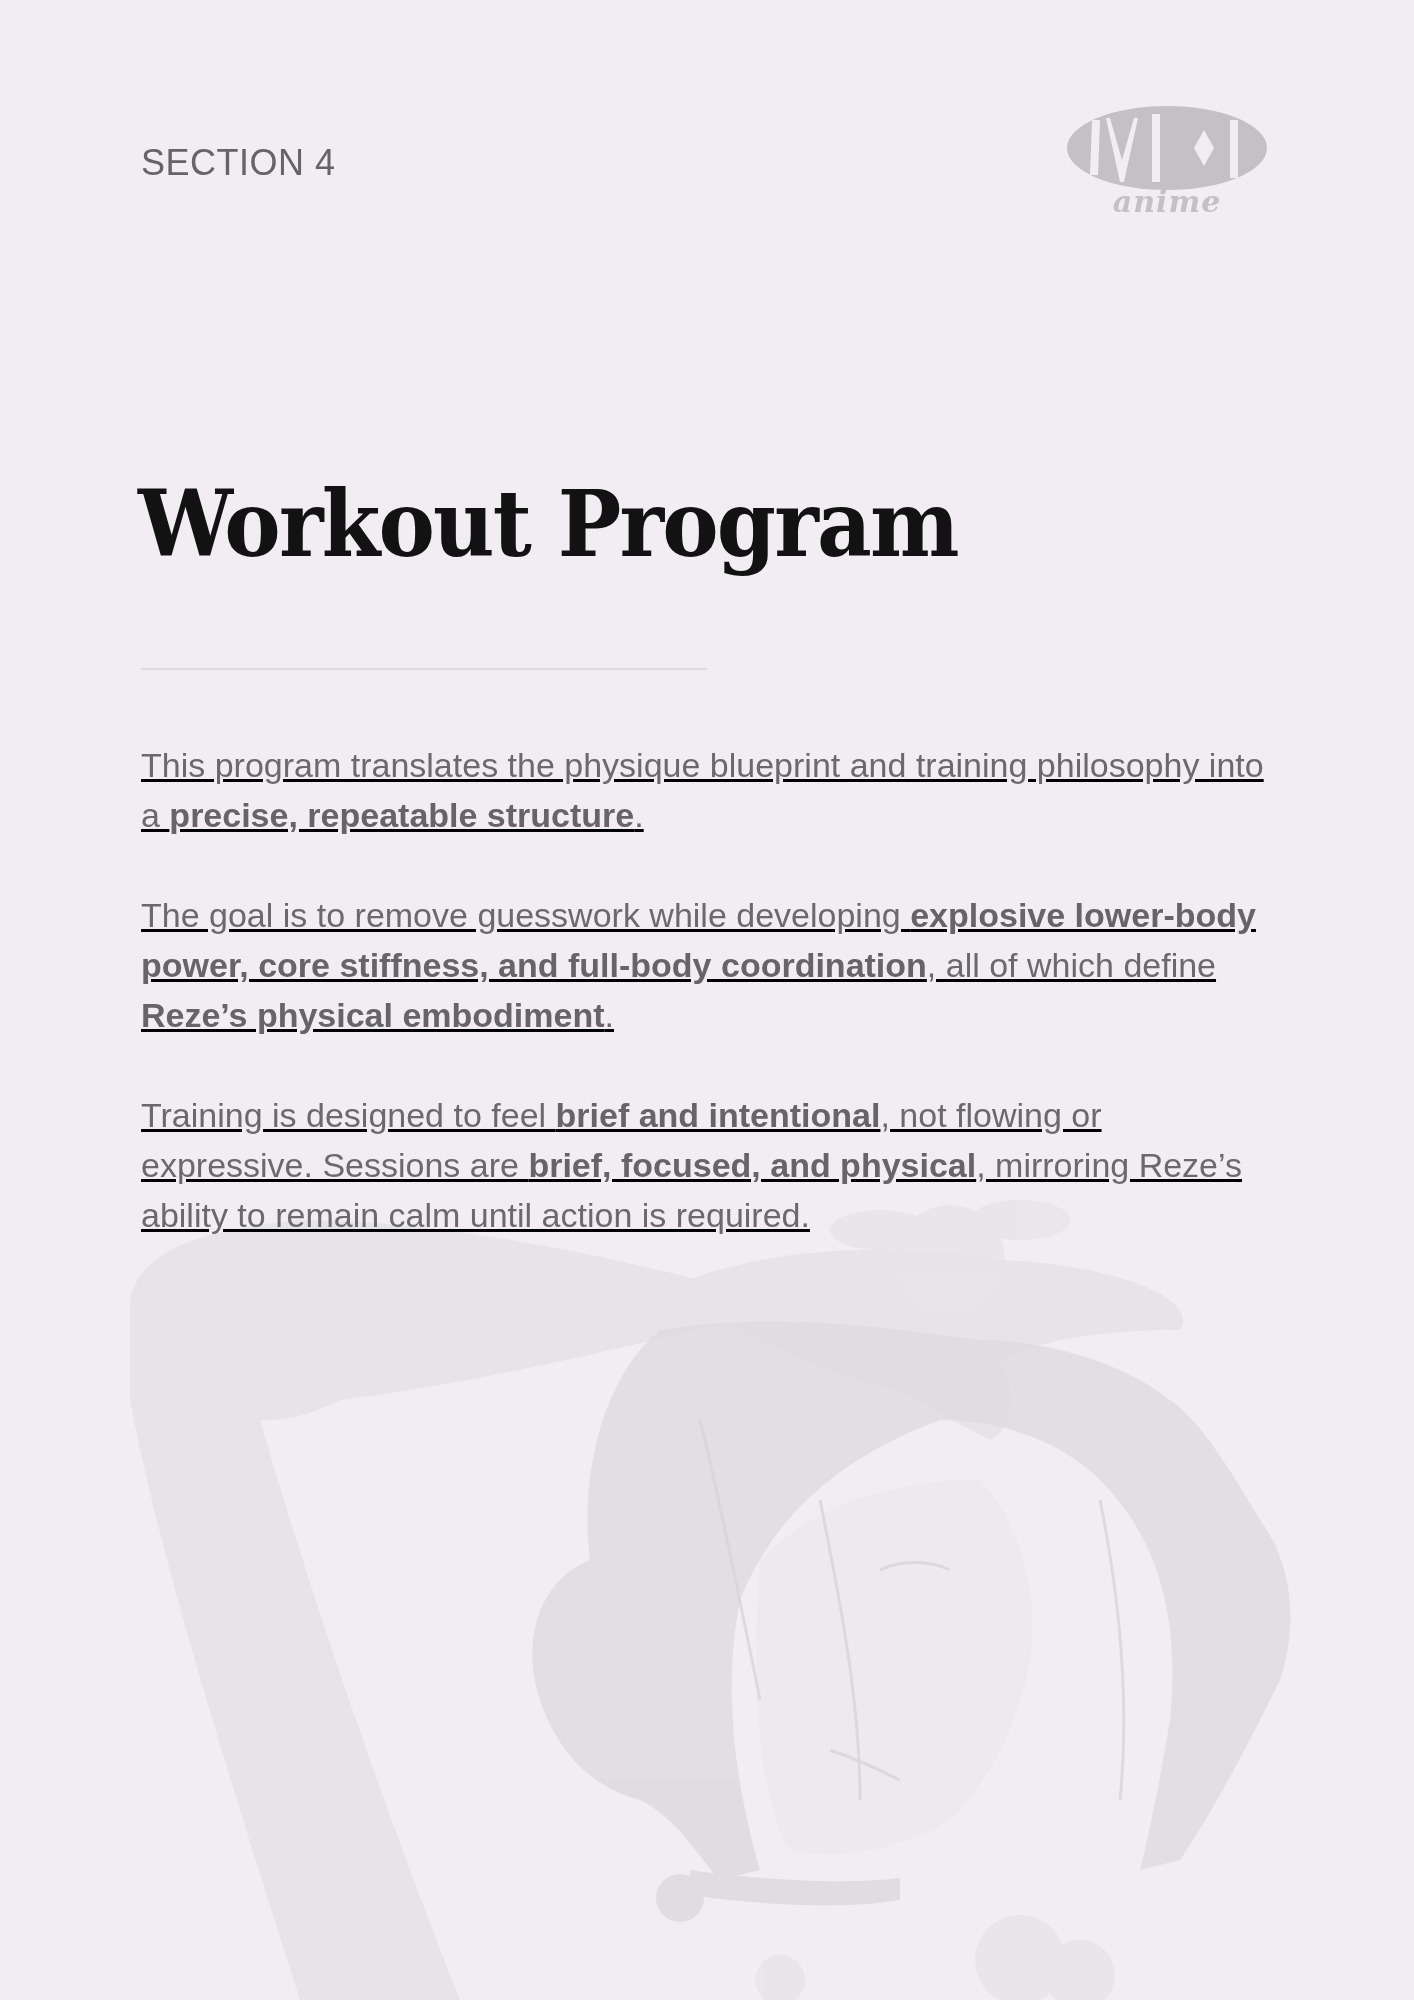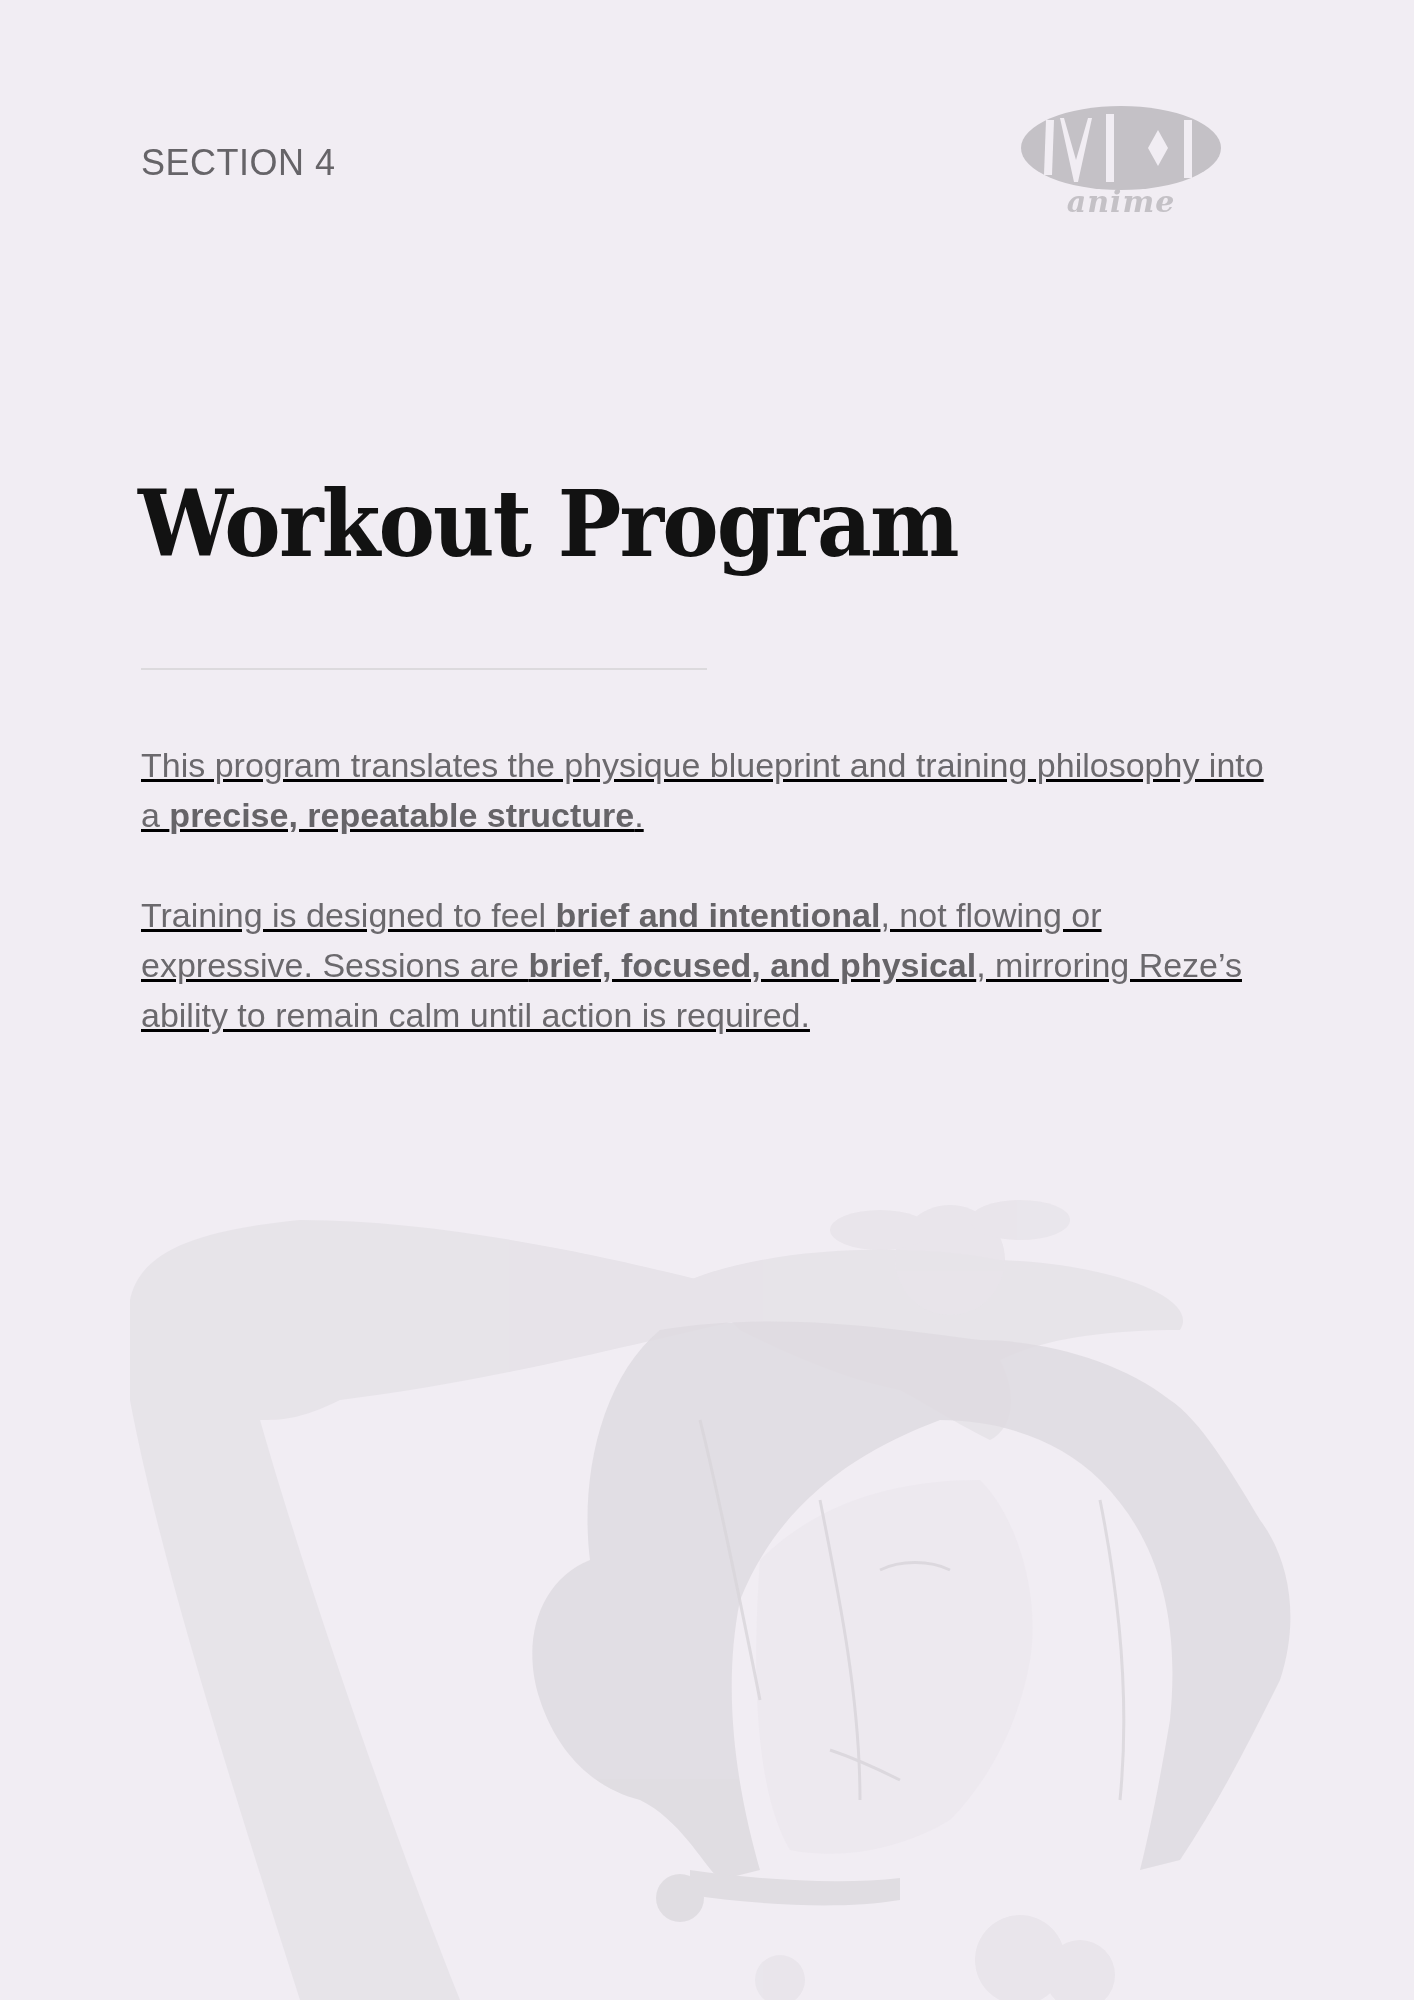--- a/index.html
+++ b/index.html
@@ -28,21 +28,21 @@
       left: 141px;
       top: 142px;
       font-size: 36px;
       letter-spacing: 0.5px;
       color: #666468;
       font-weight: 400;
       z-index: 2;
     }
     .logo {
       position: absolute;
-      left: 1016px;
+      left: 1062px;
       top: 100px;
       width: 210px;
       height: 130px;
       z-index: 2;
     }
     .logo-sub {
       position: absolute;
       left: 0;
       top: 84px;
       width: 210px;
@@ -156,15 +156,18 @@
 
 <h1 class="page-title">Workout Program</h1>
 
 <div class="divider"></div>
 
 <div class="body-text">
   <p class="paragraph">
     <span>This program translates the physique blueprint and training philosophy into a </span><b>precise, repeatable structure</b><span>.</span>
   </p>
   <p class="paragraph">
+    <span>The goal is to remove guesswork while developing </span><b>explosive lower-body power, core stiffness, and full-body coordination</b><span>, all of which define </span><b>Reze’s physical embodiment</b><span>.</span>
+  </p>
+  <p class="paragraph">
     <span>Training is designed to feel </span><b>brief and intentional</b><span>, not flowing or expressive. Sessions are </span><b>brief, focused, and physical</b><span>, mirroring Reze’s ability to remain calm until action is required.</span>
   </p>
 </div>
 
 </body></html>

